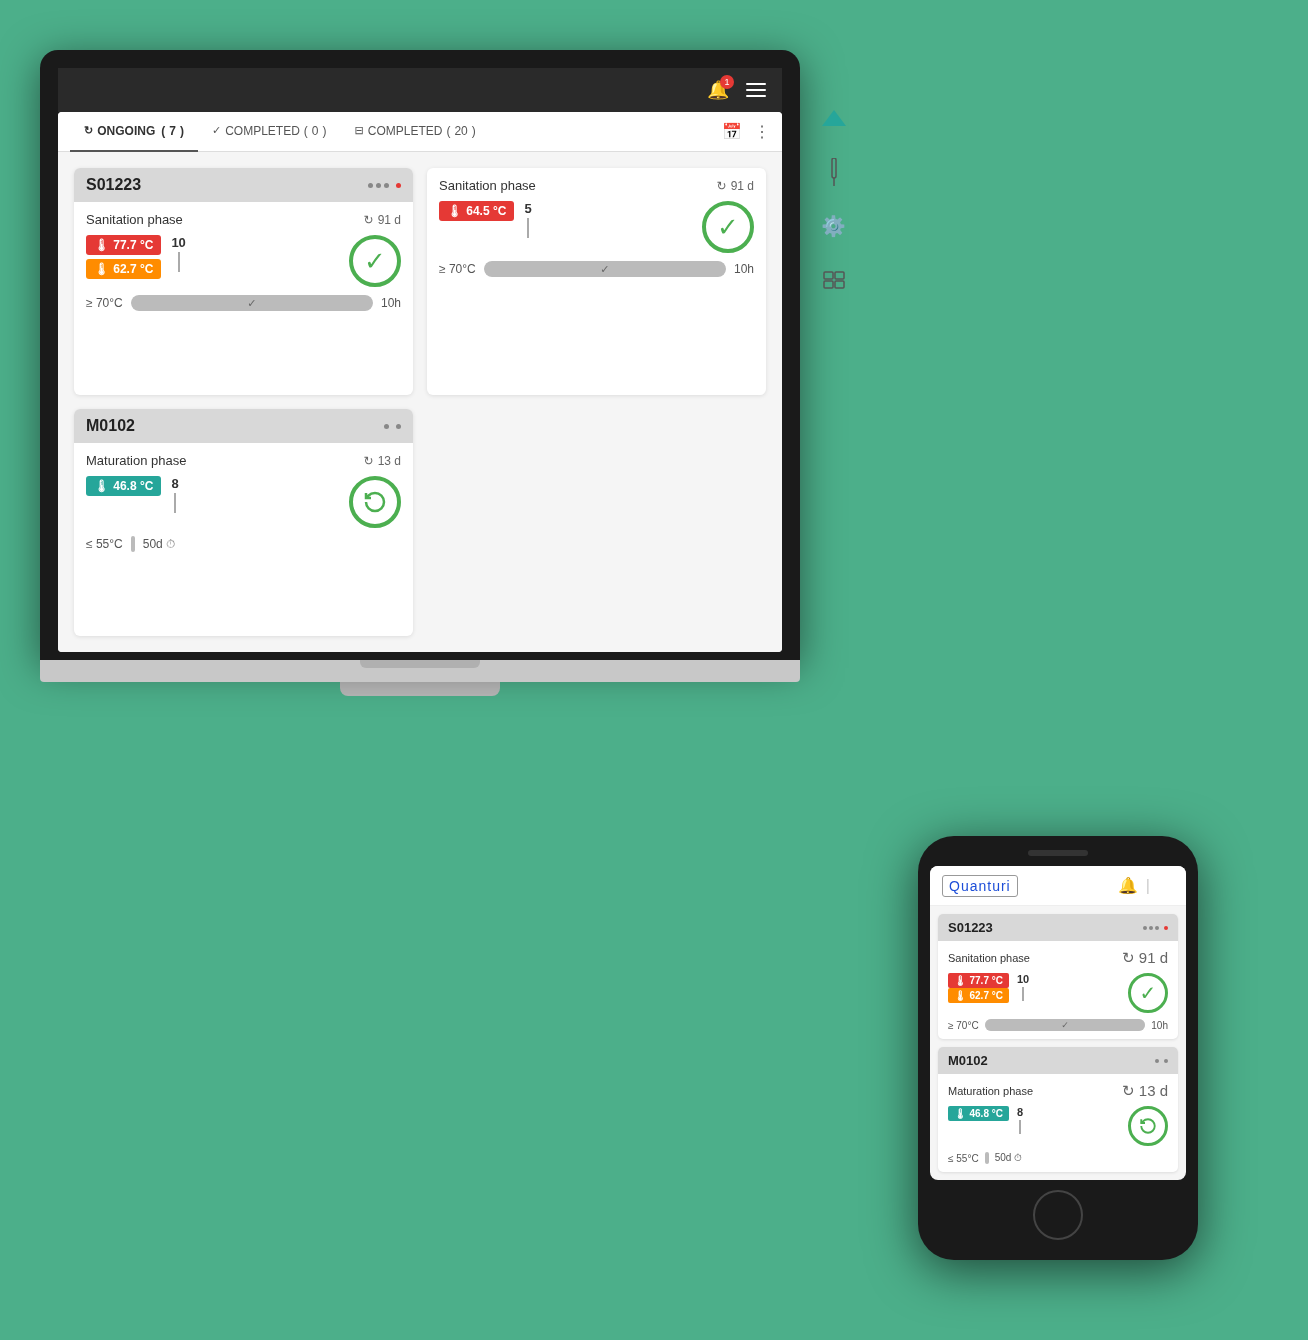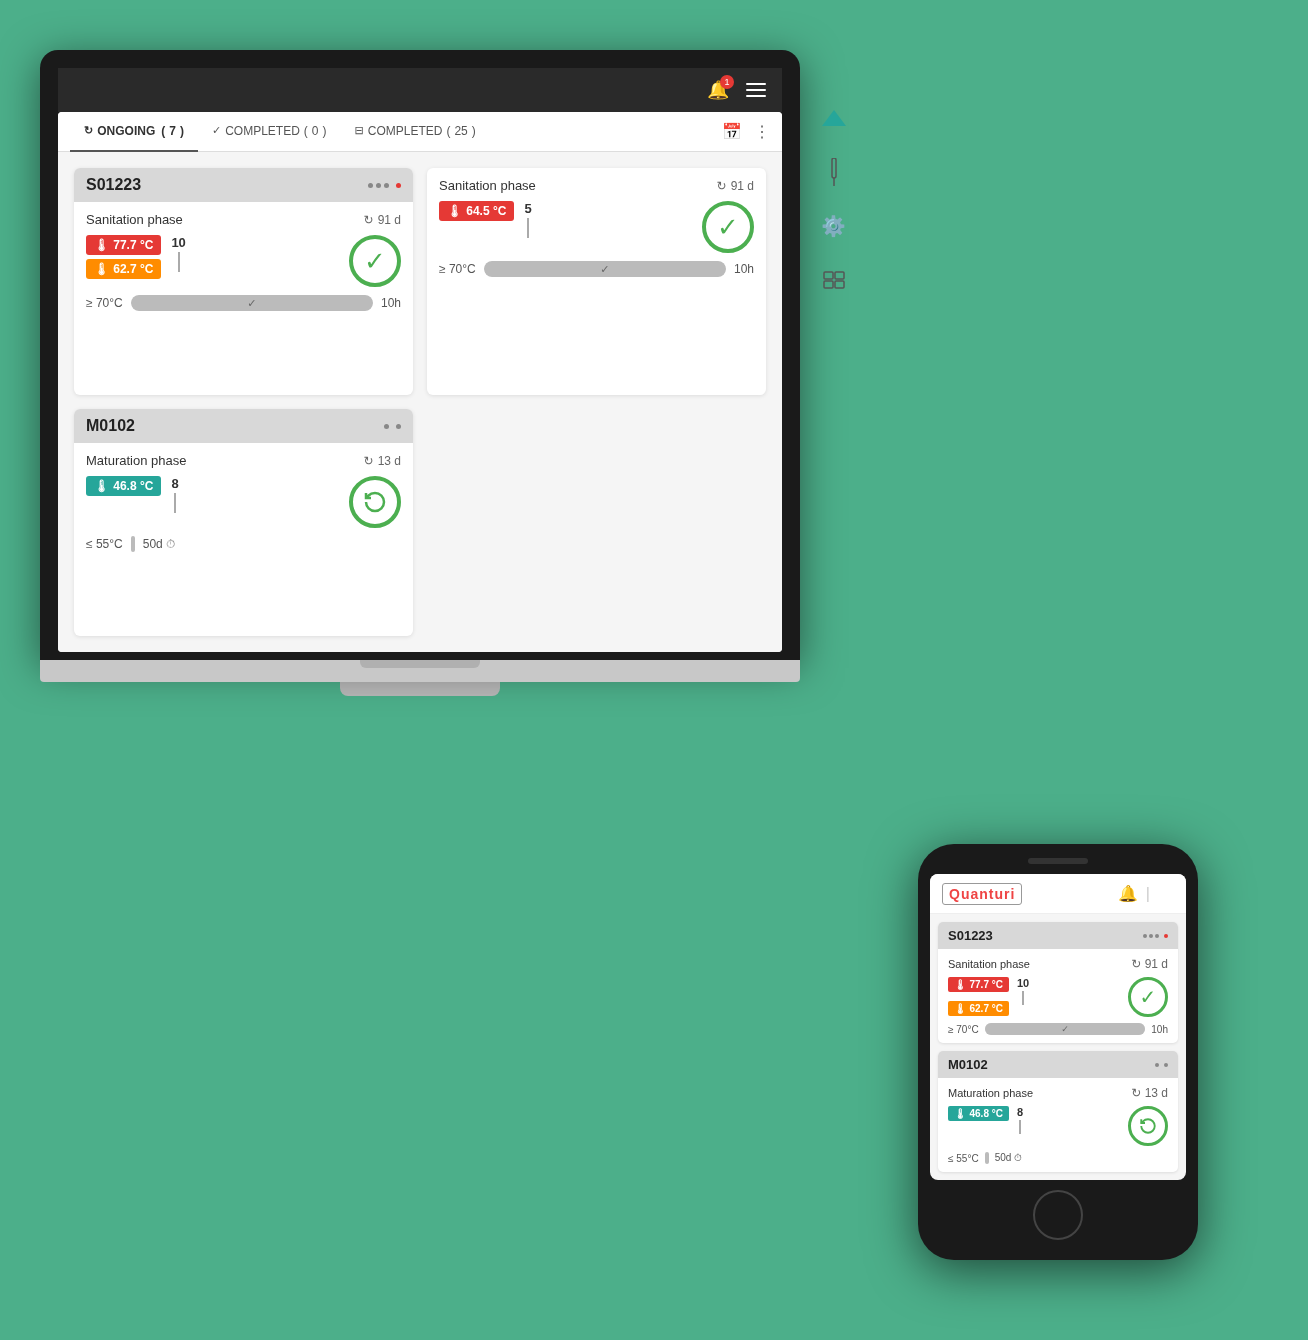--- a/index.html
+++ b/index.html
@@ -286,22 +286,22 @@
       background: #fff;
       height: 40px;
       display: flex;
       align-items: center;
       padding: 0 12px;
       gap: 8px;
       border-bottom: 1px solid #eee;
     }
     .phone-logo {
       font-size: 14px;
-      font-weight: 700;
-      color: #ef4444;
+      font-weight: 400;
+      color: #1d4ed8;
       border: 1px solid #999;
       padding: 2px 6px;
       border-radius: 3px;
       letter-spacing: 1px;
     }
     .phone-toolbar-actions {
       margin-left: auto;
       display: flex;
       align-items: center;
       gap: 8px;
@@ -319,28 +319,28 @@
     }
     .phone-card-title { font-size: 13px; font-weight: 700; color: #222; }
     .phone-card-body { padding: 8px 10px; }
     .phone-phase-row {
       display: flex;
       align-items: center;
       justify-content: space-between;
       margin-bottom: 6px;
     }
     .phone-phase-label { font-size: 11px; color: #333; }
-    .phone-phase-duration { font-size: 12px; color: #666; }
+    .phone-phase-duration { font-size: 15px; color: #666; }
     .phone-sensor-section {
       display: flex;
       align-items: flex-start;
       gap: 8px;
       margin-bottom: 6px;
     }
-    .phone-sensor-tags { display: flex; flex-direction: column; gap: 9px; }
+    .phone-sensor-tags { display: flex; flex-direction: column; gap: 0; }
     .phone-sensor-tag {
       padding: 2px 6px;
       border-radius: 2px;
       color: white;
       font-size: 10px;
       font-weight: 600;
     }
     .phone-sensor-tag.red { background: #e53935; }
     .phone-sensor-tag.orange { background: #FF8C00; }
     .phone-sensor-tag.teal { background: #26A69A; }
@@ -474,21 +474,21 @@
           <span class="tab-icon">✓</span>
           <span>COMPLETED</span>
           <span>(</span>
             <span>0</span>
             <span>)</span>
         </div>
         <div class="tab-item">
           <span class="tab-icon">⊟</span>
           <span>COMPLETED</span>
           <span>(</span>
-            <span>25</span>
+            <span>20</span>
             <span>)</span>
         </div>
         <div class="tab-actions">
           <span>📅</span>
           <span>⋮</span>
         </div>
       </div>
 
       <div class="laptop-content">
 

